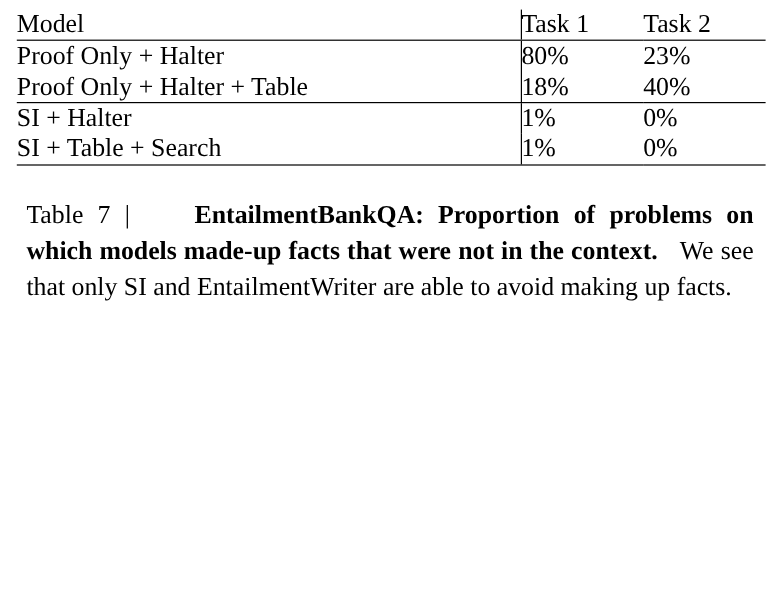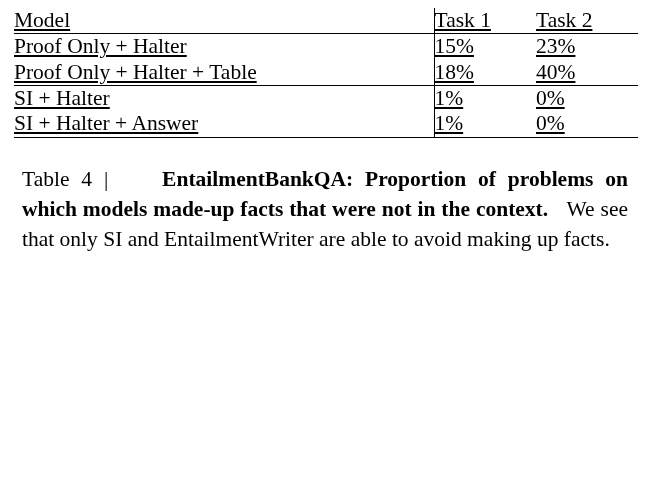--- a/index.html
+++ b/index.html
@@ -25,21 +25,20 @@
     width: 624px;
     border-collapse: collapse;
     font-size: 21.5px;
     line-height: 1.18;
   }
   table.stats td, table.stats th {
     padding: 0;
     font-weight: normal;
     text-align: left;
     vertical-align: baseline;
-    text-decoration: underline;
   }
   
   col.c-model { width: 420px; }
   col.c-t1 { width: 102px; }
   col.c-t2 { width: 102px; }
 
   .cell-model {
     padding: 3px 0 4px 8px;
     white-space: nowrap;
   }
@@ -91,43 +90,43 @@
     <tbody>
       <tr class="hdr rule-top">
         <td class="cell-model">Model</td>
         <td class="cell-num vline">Task 1</td>
         <td class="cell-num">Task 2</td>
       </tr>
 
 
       <tr>
         <td class="cell-model">Proof Only + Halter</td>
-        <td class="cell-num vline">15%</td>
+        <td class="cell-num vline">80%</td>
         <td class="cell-num">23%</td>
       </tr>
       <tr class="rule-mid">
         <td class="cell-model">Proof Only + Halter + Table</td>
         <td class="cell-num vline">18%</td>
         <td class="cell-num">40%</td>
       </tr>
 
       <tr>
         <td class="cell-model">SI + Halter</td>
         <td class="cell-num vline bold">1%</td>
         <td class="cell-num bold">0%</td>
       </tr>
       <tr class="rule-bottom">
-        <td class="cell-model">SI + Halter + Answer</td>
+        <td class="cell-model">SI + Table + Search</td>
         <td class="cell-num vline bold">1%</td>
         <td class="cell-num bold">0%</td>
       </tr>
     </tbody>
   </table>
 
   <div class="caption">
-    <span class="lead">Table 4 |</span>
+    <span class="lead">Table 7 |</span>
     <span> </span>
     <b>EntailmentBankQA: Proportion of problems on which models made-up facts that were not in the context.</b>
     <span class="gap"></span>
     <span>We see that only SI and EntailmentWriter are able to avoid making up facts.</span>
   </div>
 
 </div>
 
 </body></html>

